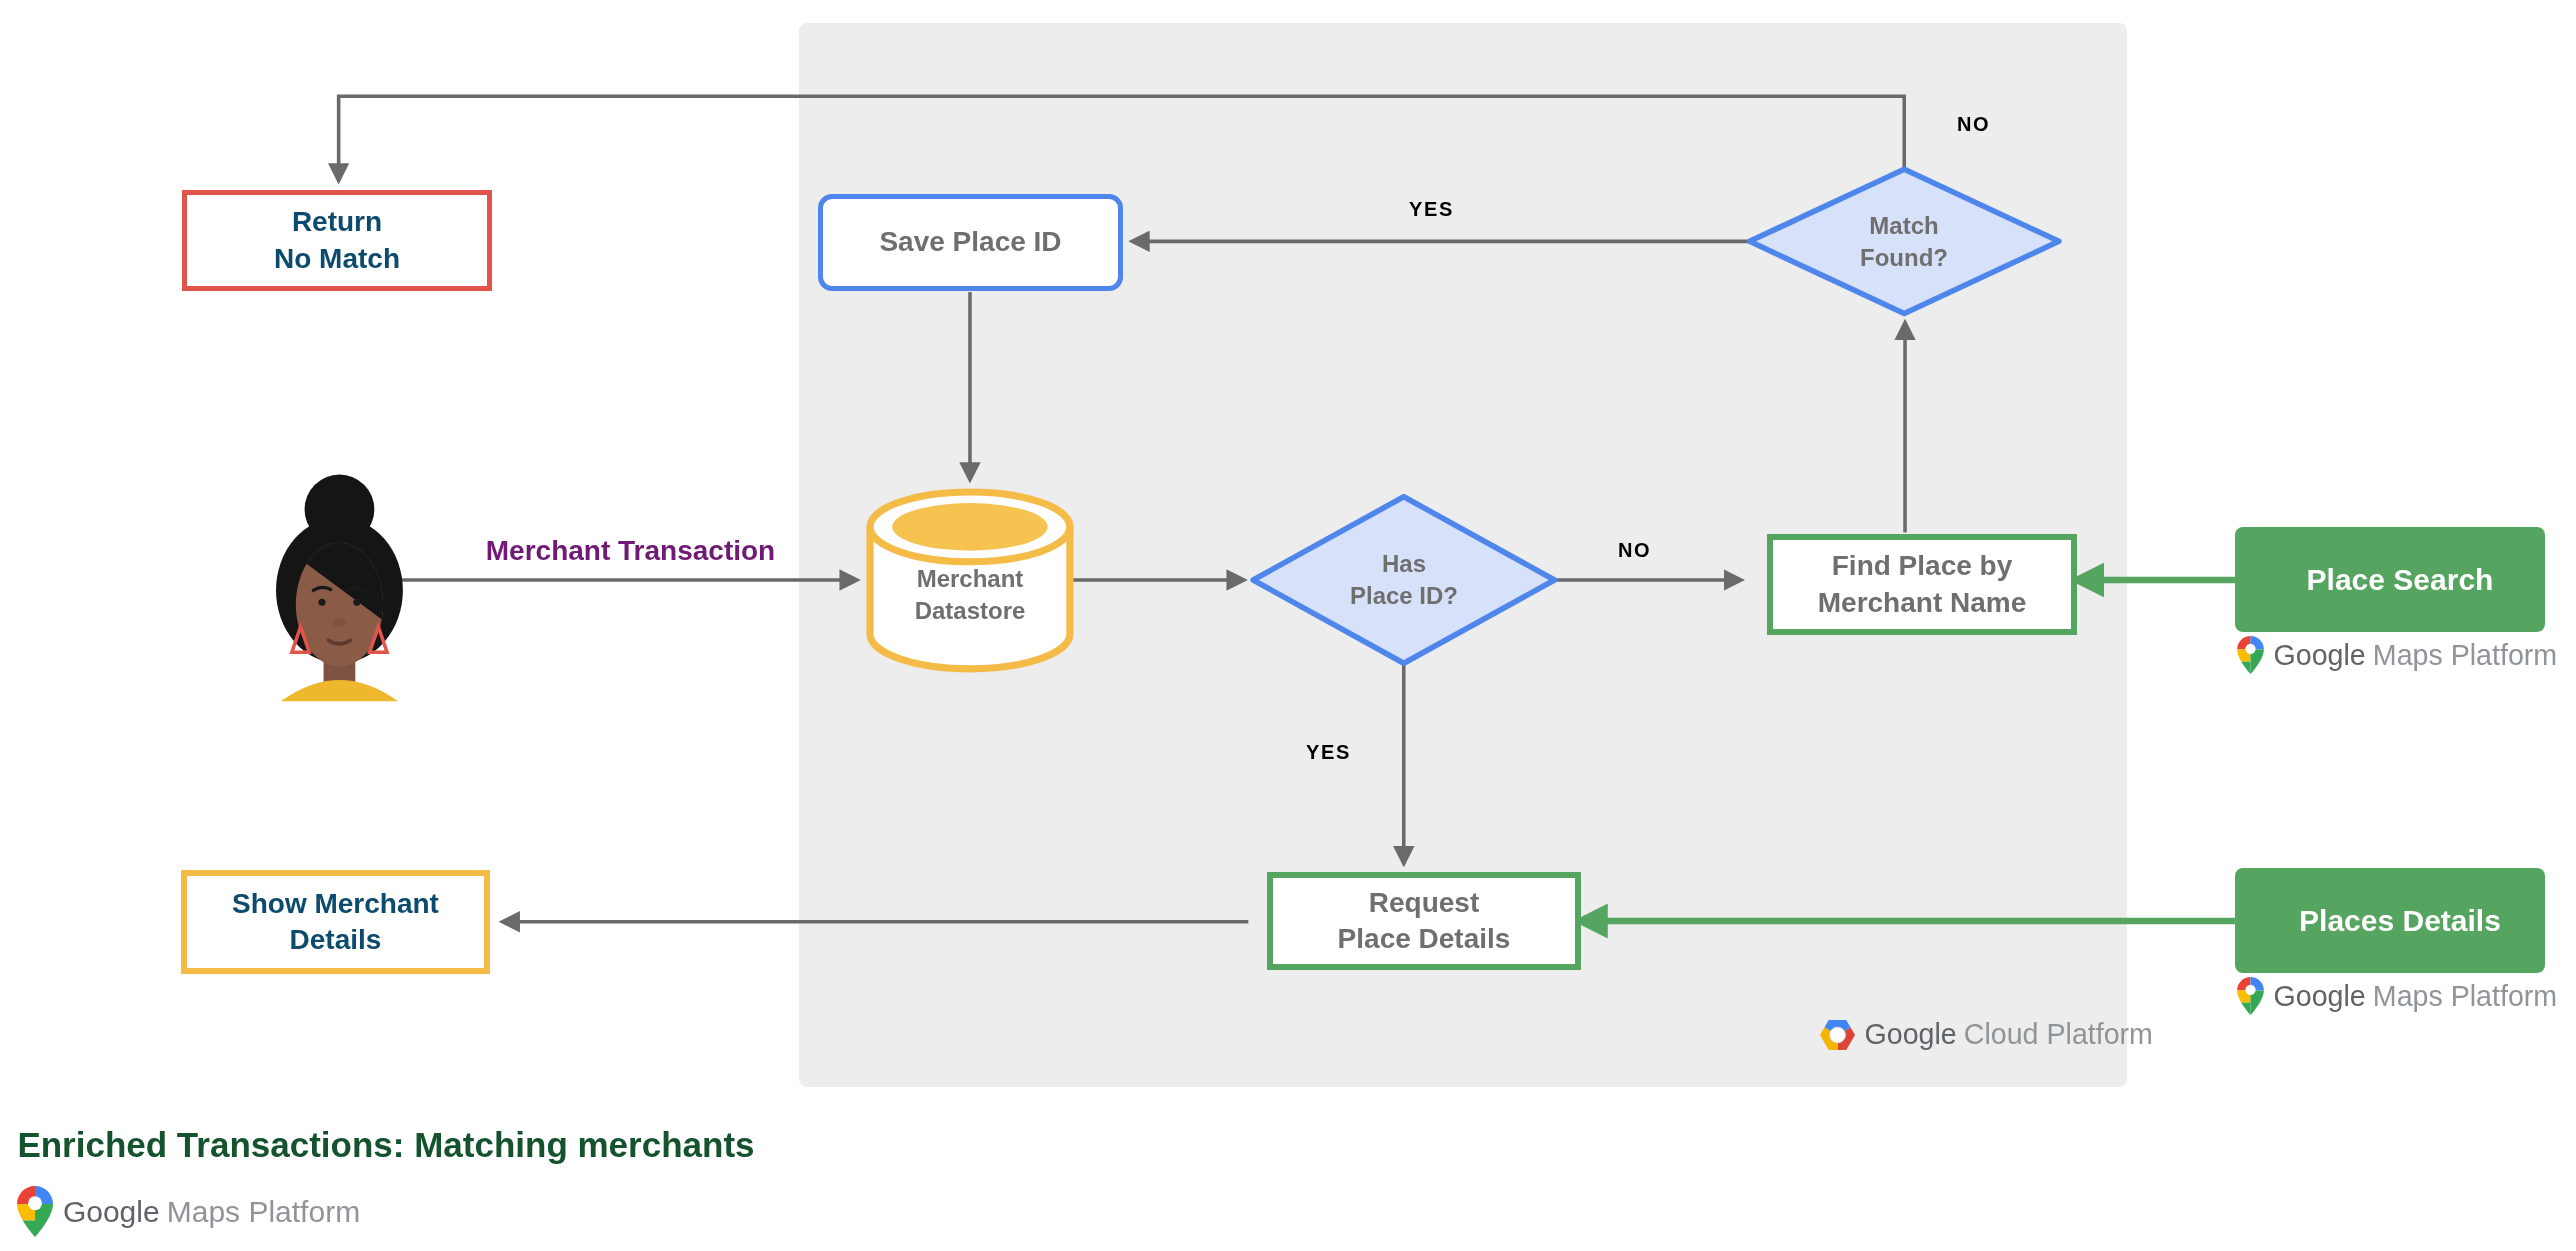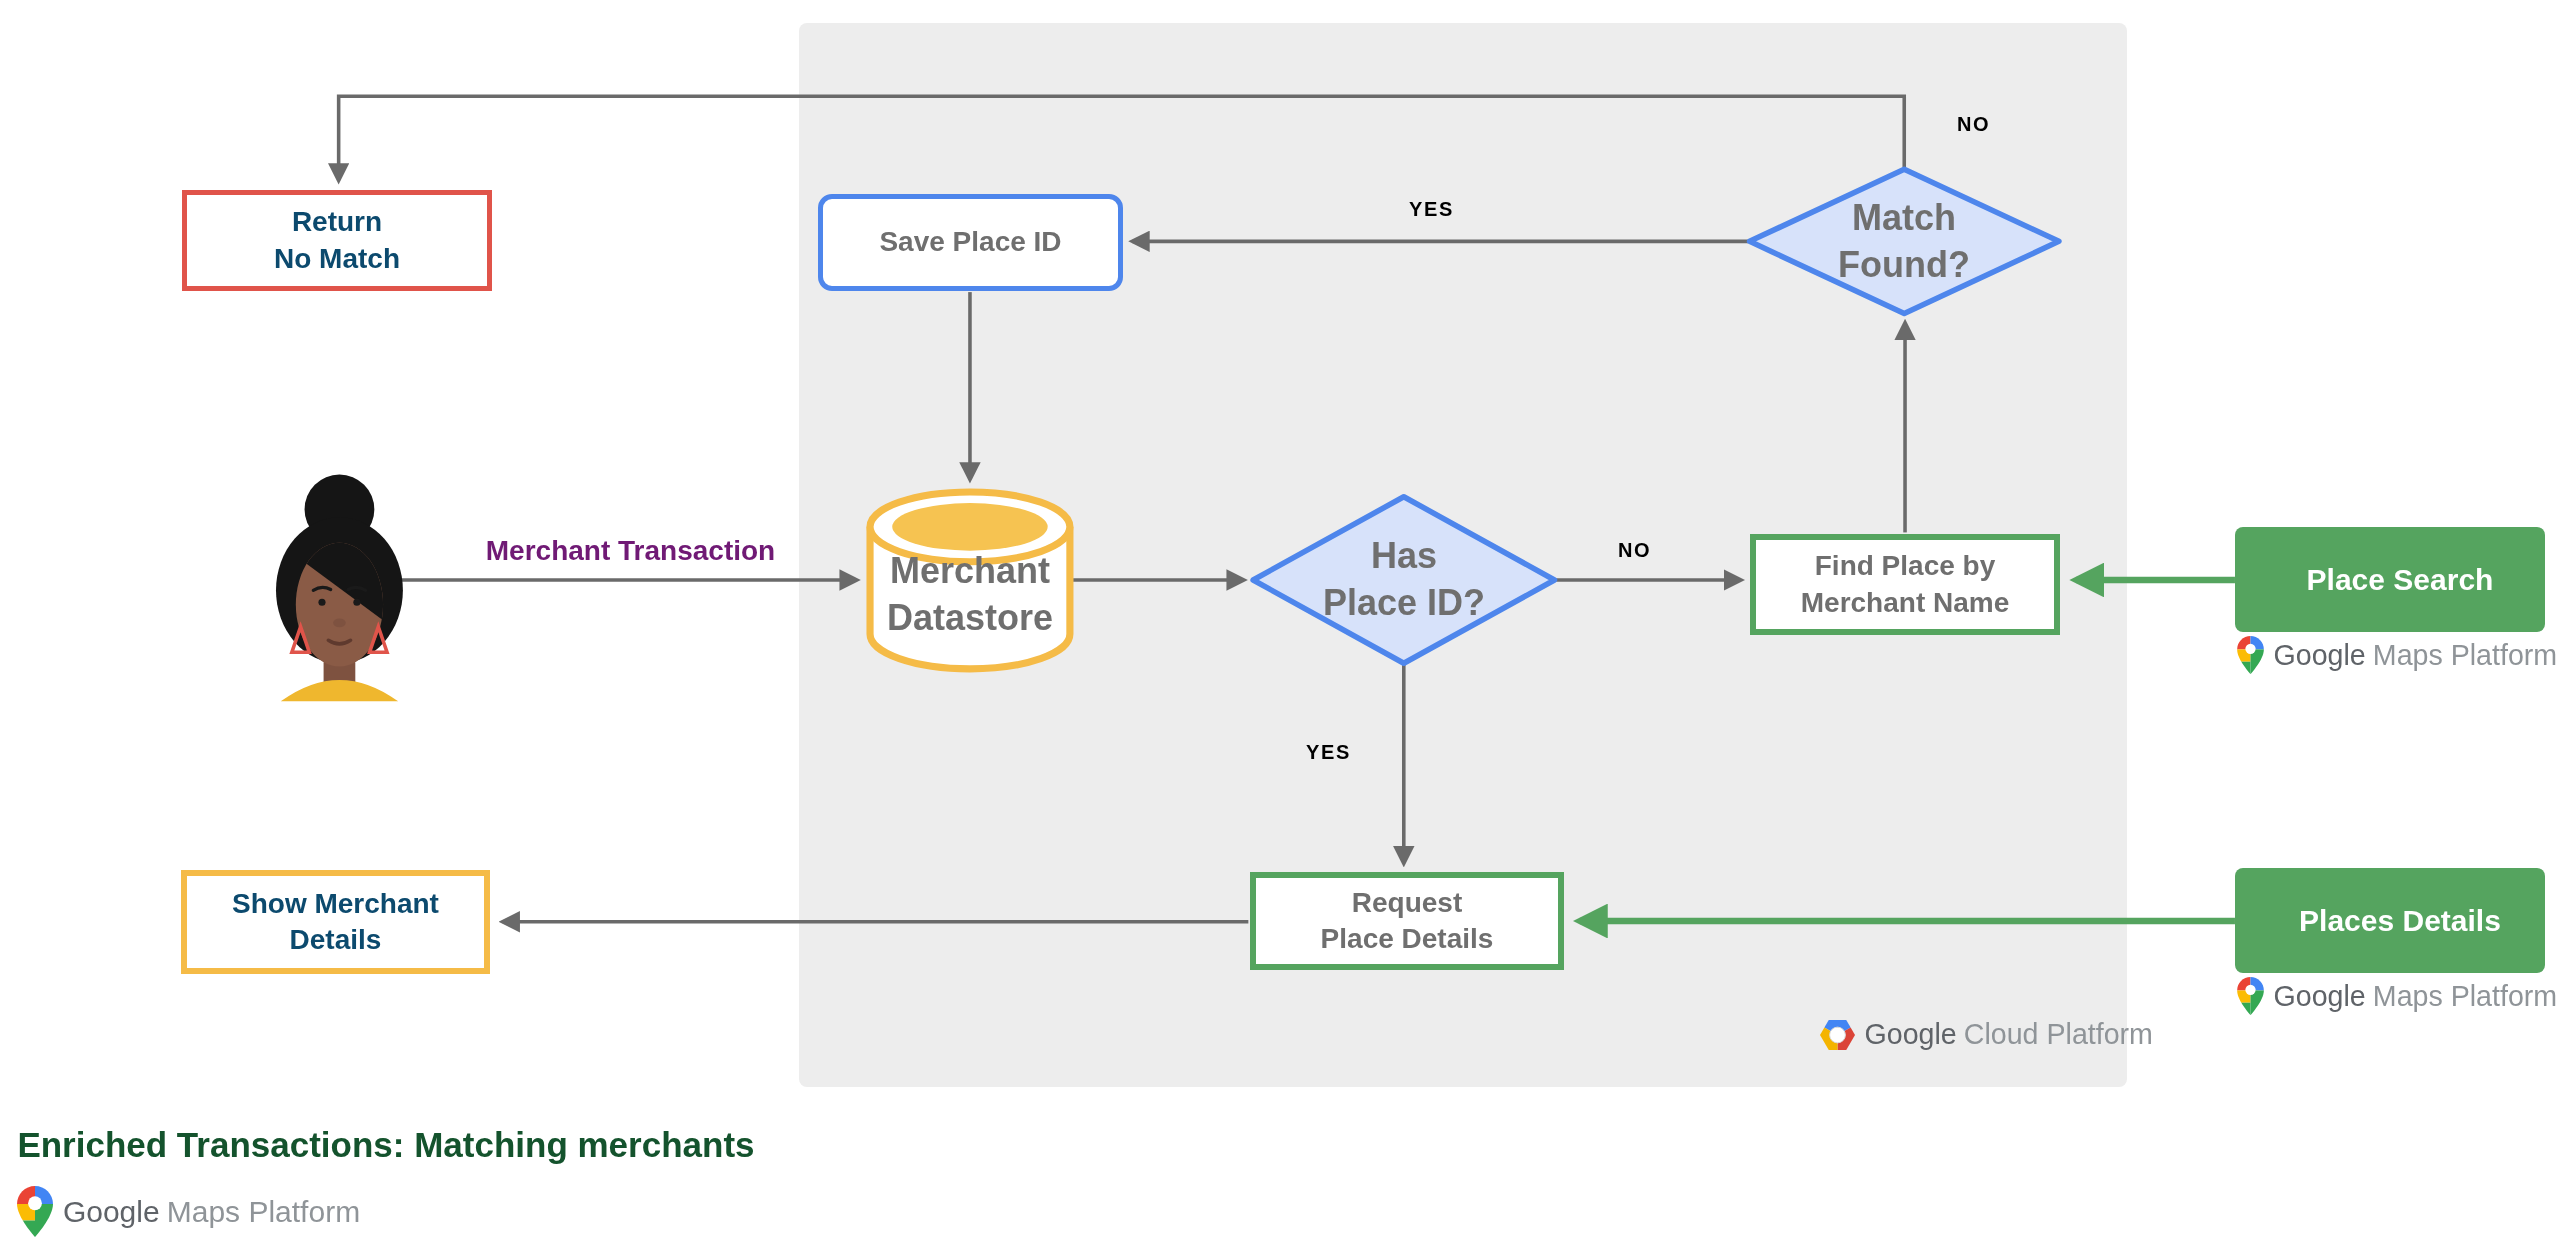--- a/index.html
+++ b/index.html
@@ -5,26 +5,26 @@
   html,body{margin:0;padding:0;background:#ffffff;}
   body{width:2576px;height:1252px;overflow:hidden;font-family:"Liberation Sans",sans-serif;}
   .canvas{position:relative;width:2576px;height:1252px;background:#ffffff;}
   .panel{position:absolute;left:799px;top:23px;width:1328px;height:1064px;background:#EDEDED;border-radius:8px;}
   svg.layer{position:absolute;left:0;top:0;width:2576px;height:1252px;pointer-events:none;}
   .node{position:absolute;background:#ffffff;display:flex;flex-direction:column;align-items:center;justify-content:center;
         font-weight:700;font-size:28px;line-height:1.3;color:#6F6F6F;text-align:center;box-sizing:border-box;}
   .node.dark{color:#0c4a6e;}
   .node.red{border:5.6px solid #E0544A;}
   .node.blue{border:5.6px solid #4E86EC;}
-  .node.green{border:6.3px solid #55A45F;}
+  .node.green{border:6.3px solid #55A45F;margin-left:17px;}
   .node.yellow{border:6.3px solid #F5BB47;}
   .api{position:absolute;background:#55A45F;border-radius:8px;display:flex;align-items:center;justify-content:center;
        color:#ffffff;font-weight:700;font-size:30px;box-sizing:border-box;padding-left:20px;}
   .shape-label{position:absolute;display:flex;flex-direction:column;align-items:center;justify-content:center;
-       font-weight:700;font-size:36px;line-height:1.3;color:#6F6F6F;text-align:center;}
+       font-weight:700;font-size:24px;line-height:1.3;color:#6F6F6F;text-align:center;}
   .edge-label{position:absolute;display:flex;align-items:center;justify-content:center;
        font-weight:700;font-size:20px;color:#000000;letter-spacing:1.6px;}
   .flow-label{position:absolute;display:flex;align-items:center;justify-content:center;
        font-weight:700;font-size:28px;color:#701a75;letter-spacing:0;}
   .brandrow{position:absolute;display:flex;align-items:center;gap:9.5px;}
   .brandrow .pin{width:27px;height:38px;flex:0 0 auto;}
   .brandrow .hex{width:35px;height:30px;flex:0 0 auto;}
   .brand-text{font-size:28.6px;white-space:nowrap;}
   .brand-text .b{color:#5F6368;}
   .brand-text .p{color:#8F9498;margin-left:7.1px;}

